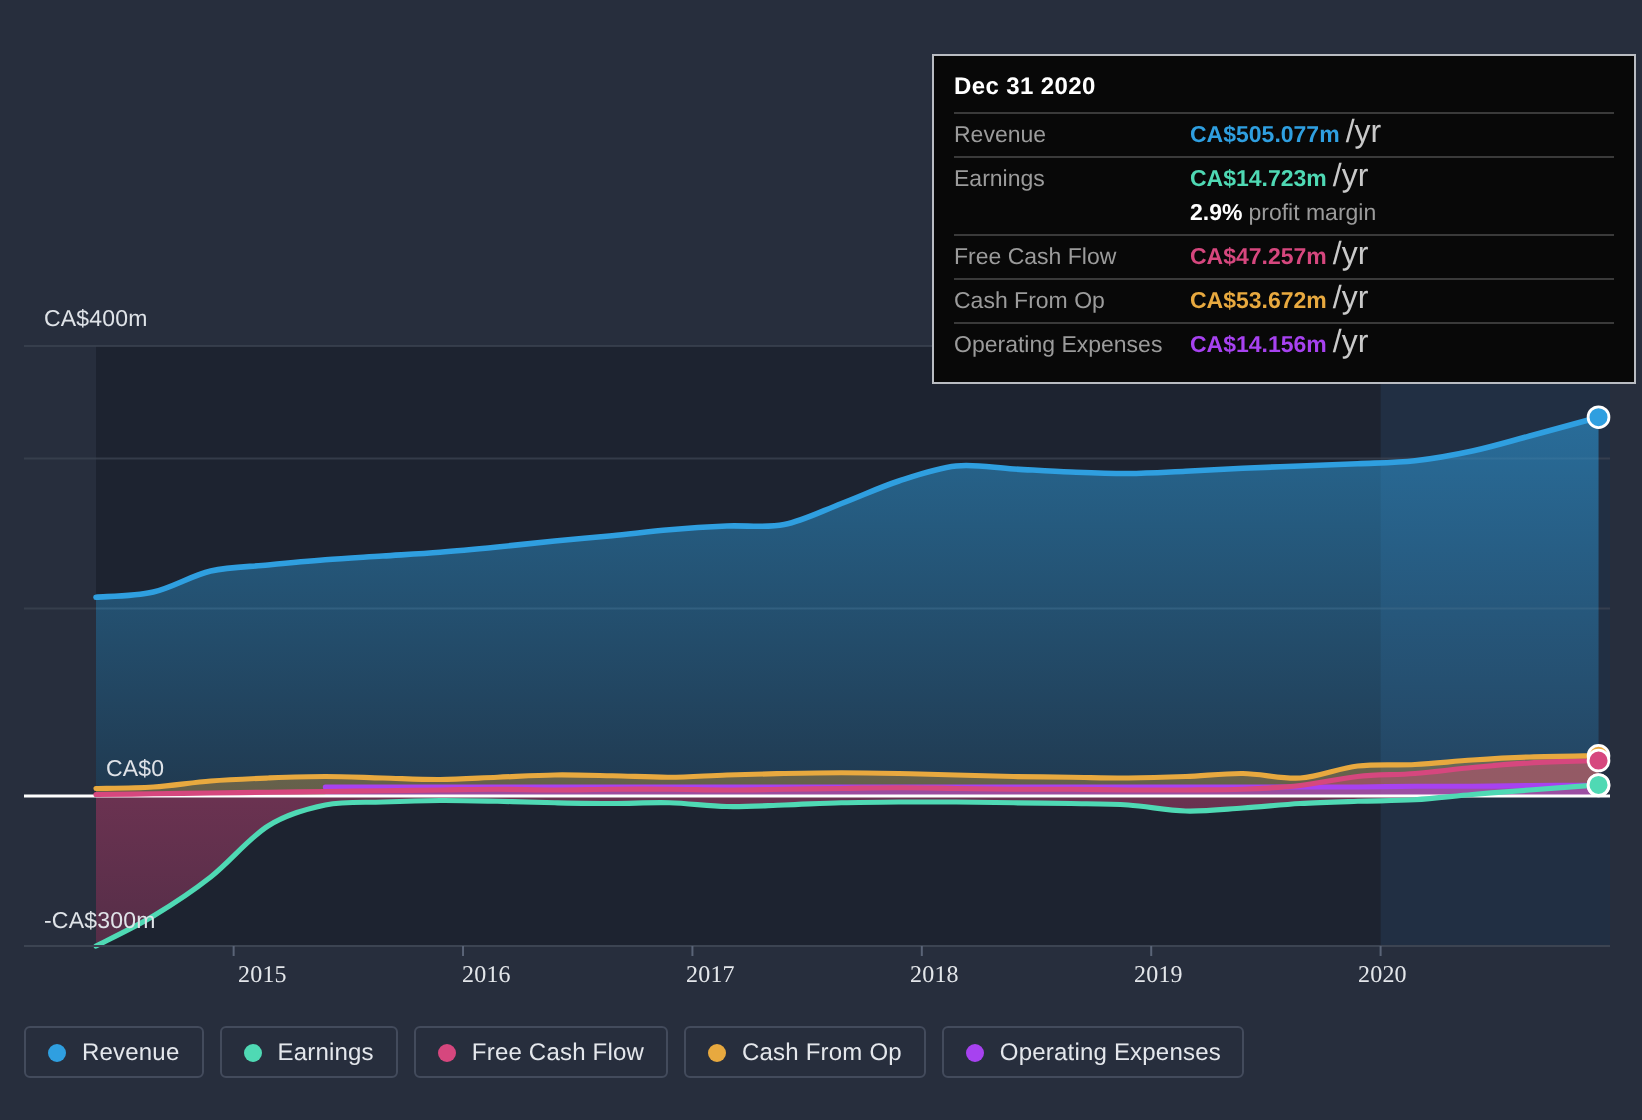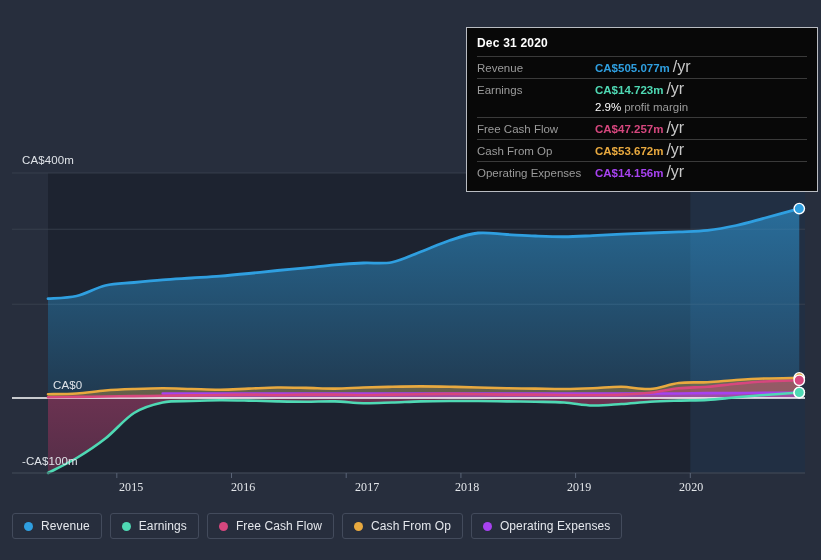--- a/index.html
+++ b/index.html
@@ -82,21 +82,21 @@
     font-size: 11.5px;
     white-space: nowrap;
   }
   .tt-unit {
     color: #c9c9c9;
     font-weight: normal;
     font-size: 16px;
     margin-left: 3px;
     text-align: right;
   }
-  .tt-sub-value { font-weight: normal; color: #ffffff; font-size: 11.5px; }
+  .tt-sub-value { font-weight: bold; color: #ffffff; font-size: 11.5px; }
   .tt-sub-text { color: #9b9b9b; font-size: 11.5px; margin-left: 3px; }
 
   
   #legend {
     position: absolute;
     left: 12px;
     top: 513px;
     display: flex;
     gap: 8px;
   }
@@ -167,25 +167,25 @@
       <line x1="116.81818181817233" y1="473" x2="116.81818181817233" y2="478" stroke="#5a6477" stroke-width="1"></line>
       <line x1="231.51515151514363" y1="473" x2="231.51515151514363" y2="478" stroke="#5a6477" stroke-width="1"></line>
       <line x1="346.2121212121149" y1="473" x2="346.2121212121149" y2="478" stroke="#5a6477" stroke-width="1"></line>
       <line x1="460.90909090908616" y1="473" x2="460.90909090908616" y2="478" stroke="#5a6477" stroke-width="1"></line>
       <line x1="575.6060606060574" y1="473" x2="575.6060606060574" y2="478" stroke="#5a6477" stroke-width="1"></line>
       <line x1="690.3030303030288" y1="473" x2="690.3030303030288" y2="478" stroke="#5a6477" stroke-width="1"></line>
     </svg>
 
   <div class="axis-label y-label" style="top:154px;">CA$400m</div>
   <div class="axis-label y-label" style="top:379px;margin-left:31px;">CA$0</div>
-  <div class="axis-label y-label" style="top:455px;">-CA$100m</div>
+  <div class="axis-label y-label" style="top:455px;">-CA$300m</div>
 
   <div class="axis-label x-label" style="left:119px;">2015</div>
   <div class="axis-label x-label" style="left:231px;">2016</div>
-  <div class="axis-label x-label" style="left:343px;margin-left:12px;">2017</div>
+  <div class="axis-label x-label" style="left:343px;">2017</div>
   <div class="axis-label x-label" style="left:455px;">2018</div>
   <div class="axis-label x-label" style="left:567px;">2019</div>
   <div class="axis-label x-label" style="left:679px;">2020</div>
 
   <div id="tooltip">
     <div class="tt-title">Dec 31 2020</div>
     <div id="tooltip-rows">
         <div class="tt-row">
           <div class="tt-label">Revenue</div>
           <div><span class="tt-value" style="color: rgb(47, 159, 224);">CA$505.077m</span><span class="tt-unit">/yr</span></div>

